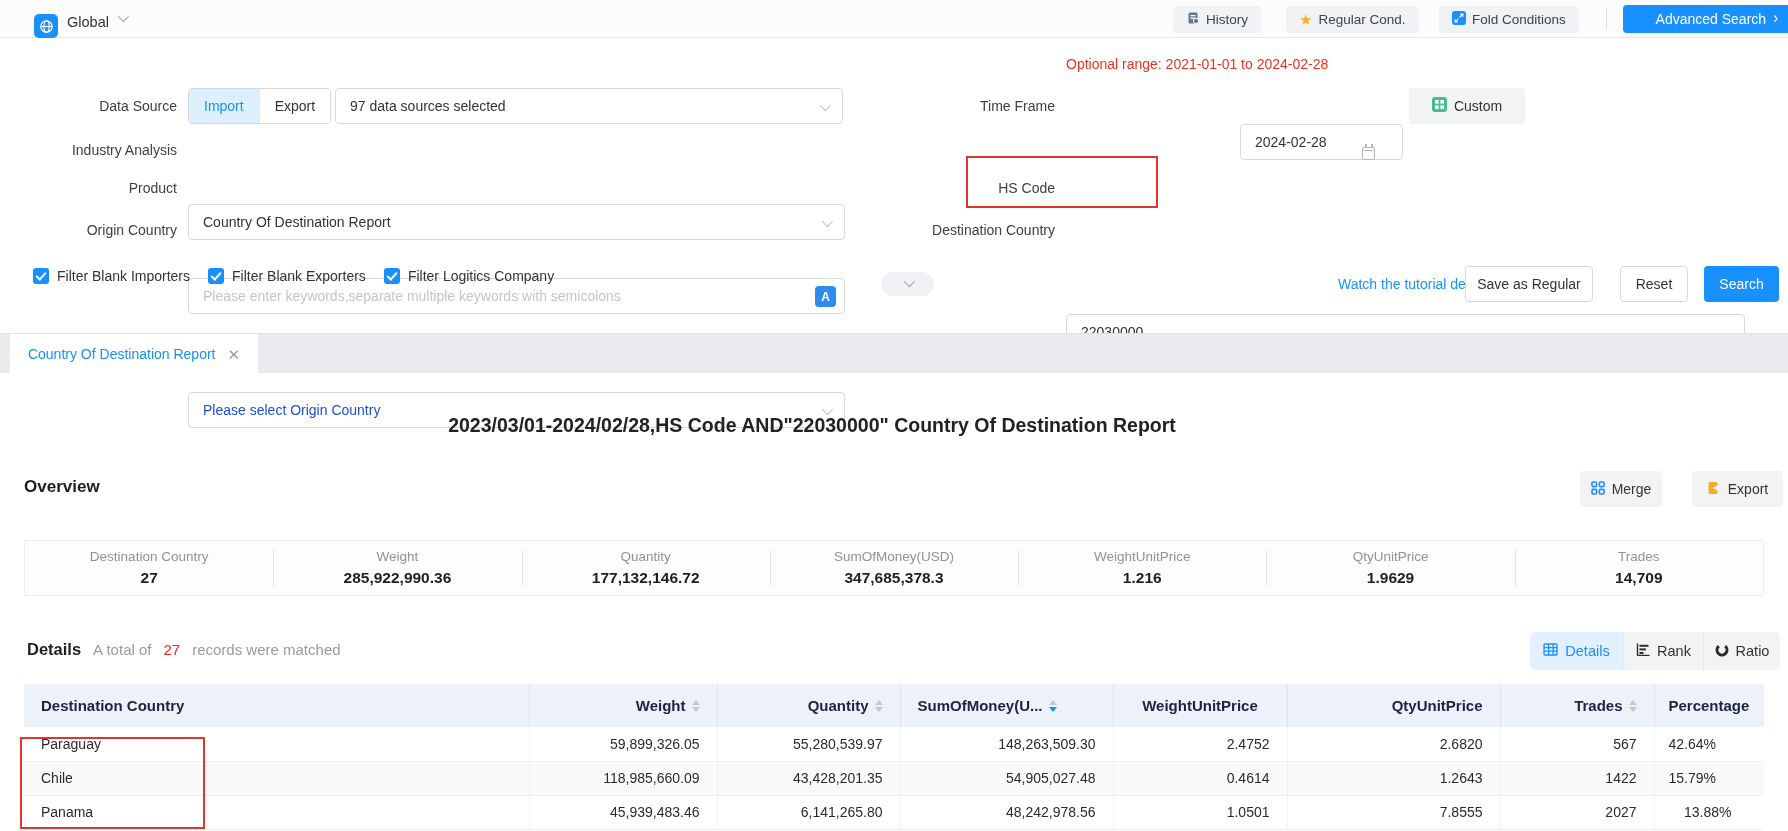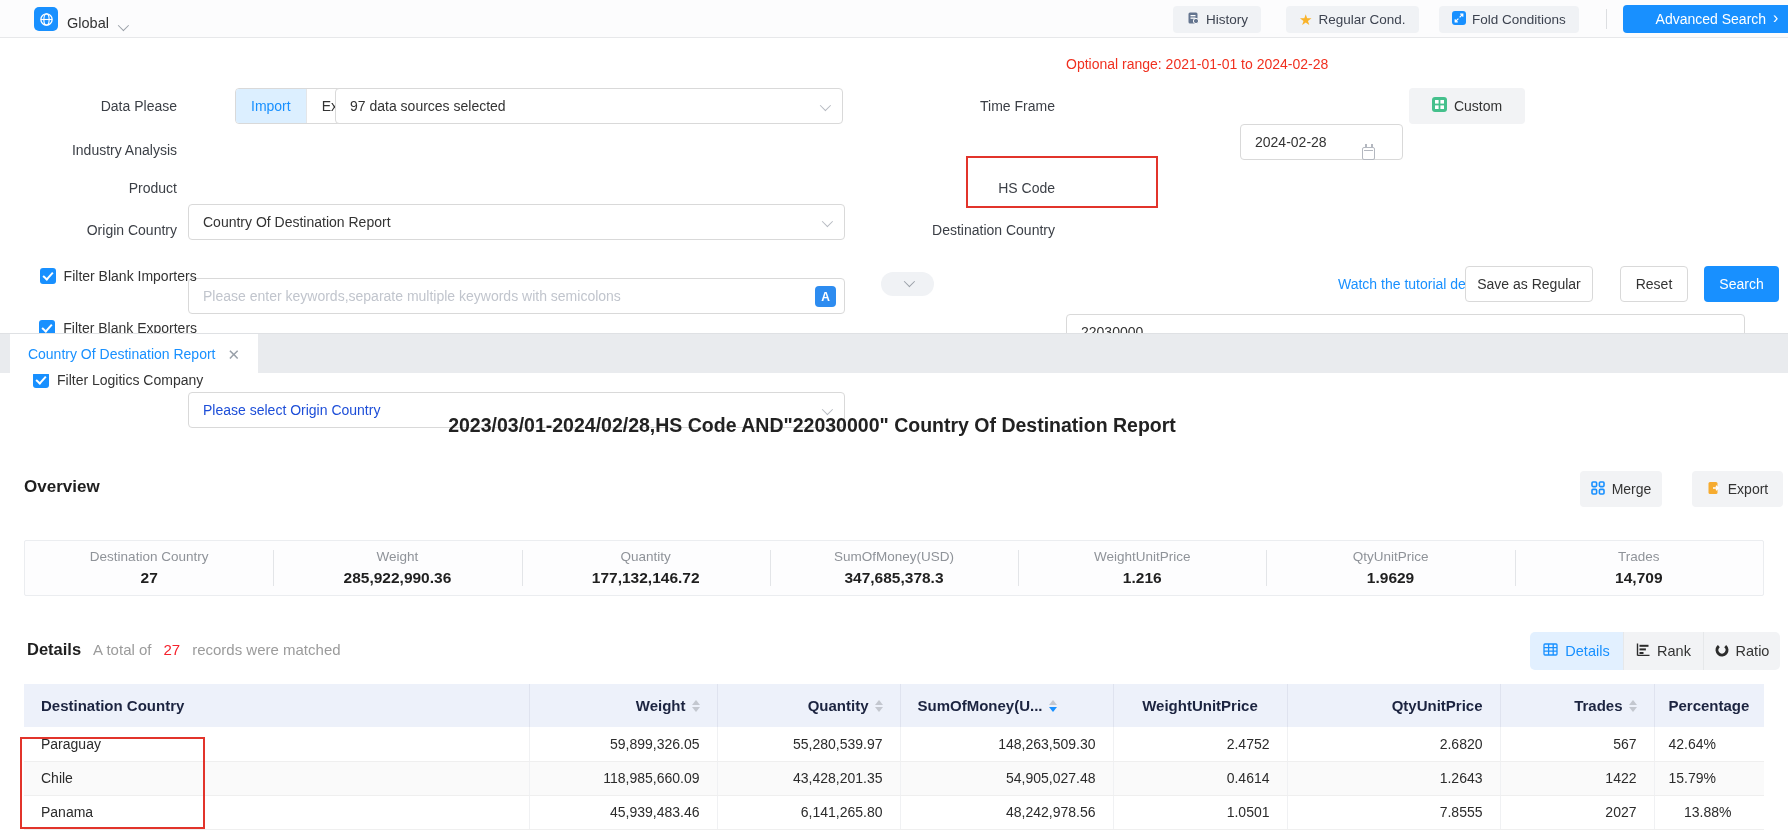--- a/index.html
+++ b/index.html
@@ -4,21 +4,21 @@
 <style>
   * { margin:0; padding:0; box-sizing:border-box; }
   html,body { width:1788px; height:831px; overflow:hidden; background:#fff;
     font-family:"Liberation Sans", sans-serif; color:#333; }
   .abs { position:absolute; }
   .flex { display:flex; align-items:center; }
 
   
   .topbar { position:absolute; left:0; top:0; width:1788px; height:38px;
     background:#fcfcfd; border-bottom:1px solid #e7e8ea; }
-  .region { position:absolute; left:34px; top:7px; height:24px; display:flex; align-items:flex-end; gap:9px; cursor:pointer; }
+  .region { position:absolute; left:34px; top:14px; height:24px; display:flex; align-items:flex-start; gap:9px; cursor:pointer; }
   .globe-badge { width:24px; height:24px; border-radius:5px; background:#1890ff; display:flex; align-items:center; justify-content:center; }
   .region-label { font-size:14.5px; color:#333; }
   .chev { width:8px; height:8px; border-right:1.6px solid #9aa0a8; border-bottom:1.6px solid #9aa0a8;
     transform:rotate(45deg) translateY(-2px); display:inline-block; }
   .tb-btn { height:27px; border:none; border-radius:4px; background:#f0f2f5; color:#3d4350;
     font-size:13.5px; display:flex; align-items:center; gap:6px; padding:0 13px; cursor:pointer;
     font-family:"Liberation Sans",sans-serif; }
   .star-ic::before { content:"\2605"; color:#f9b32a; font-size:15px; line-height:1; }
   .vdiv { position:absolute; left:1606px; top:9px; width:1px; height:20px; background:#dcdee1; }
   .btn-primary { background:#1890ff; color:#fff; border:none; border-radius:4px; font-size:14px;
@@ -155,22 +155,22 @@
 
   <button class="btn-primary arrow-r abs" style="left:1623px; top:5px; width:188px; height:28px;text-align:center;">
     <span>Advanced Search</span>
   </button>
 </header>
 
 <section>
   <div class="abs red-note" style="left:1066px; top:56px;">Optional range:  2021-01-01 to 2024-02-28</div>
 
   
-  <div class="abs f-label" style="left:12px; top:98px; width:165px;">Data Please</div>
-  <div class="abs seg" style="left:188px; top:88px;margin-left:47px;">
+  <div class="abs f-label" style="left:12px; top:98px; width:165px;">Data Source</div>
+  <div class="abs seg" style="left:188px; top:88px;">
     <div class="on">Import</div>
     <div>Export</div>
   </div>
   <div class="abs ctrl" style="left:335px; top:88px; width:508px;">
     <span>97 data sources selected</span>
     <span class="chev"></span>
   </div>
 
   
   <div class="abs f-label" style="left:920px; top:98px; width:135px;">Time Frame</div>
@@ -213,21 +213,21 @@
 
   
   <div class="abs f-label" style="left:12px; top:222px; width:165px;">Origin Country</div>
   <div class="abs ctrl" style="left:188px; top:212px; width:657px;">
     <span class="ph">Please select Origin Country</span>
     <span class="chev"></span>
   </div>
   <div class="abs f-label" style="left:920px; top:222px; width:135px;">Destination Country</div>
 
   
-  <div class="abs flex" style="left:33px; top:268px; gap:36px;flex-direction:column;">
+  <div class="abs flex" style="left:33px; top:268px; gap:18px;">
     <label class="checkitem">
       <span class="cbox"></span>
       <span style="font-size:14px;">Filter Blank Importers</span>
     </label>
     <label class="checkitem">
       <span class="cbox"></span>
       <span style="font-size:14px;">Filter Blank Exporters</span>
     </label>
     <label class="checkitem">
       <span class="cbox"></span>

